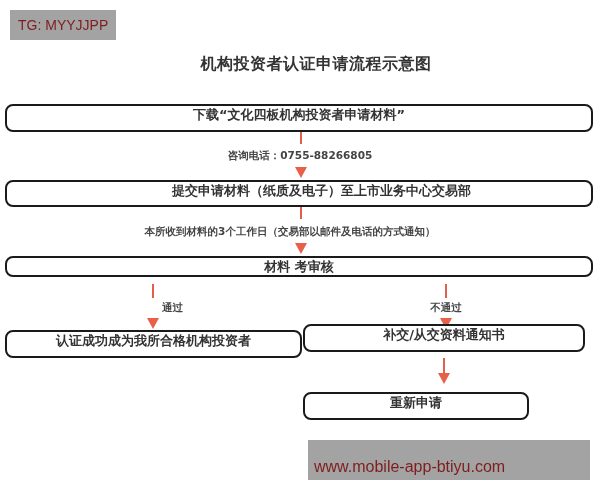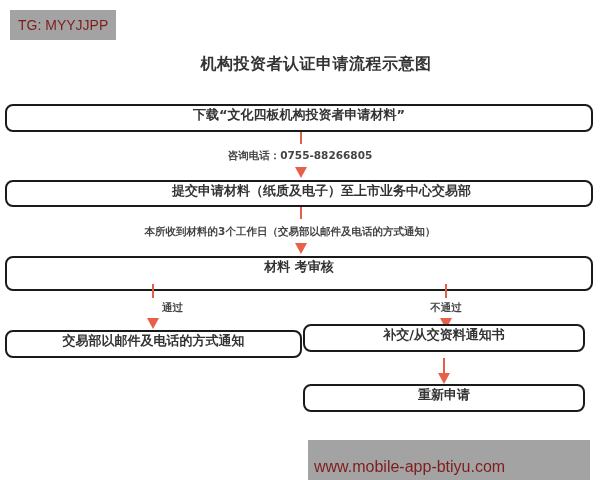--- a/index.html
+++ b/index.html
@@ -34,40 +34,40 @@
 <div class="head" style="left:295px;top:167px;"></div>
 
 <div class="box" style="left:5px;top:180px;width:588px;height:27px;padding-left:45px;">
   <span>提交申请材料（纸质及电子）至上市业务中心交易部</span>
 </div>
 
 <div class="shaft" style="left:300px;top:207px;height:12px;"></div>
 <div class="note" style="left:0;width:580px;top:225px;">本所收到材料的3个工作日（交易部以邮件及电话的方式通知）</div>
 <div class="head" style="left:295px;top:243px;"></div>
 
-<div class="box" style="left:5px;top:256px;width:588px;height:35px;">
+<div class="box" style="left:5px;top:256px;width:588px;height:21px;">
   <span>材料 考审核</span>
 </div>
 
 <div class="shaft" style="left:152px;top:284px;height:14px;"></div>
 <div class="note" style="left:123px;width:60px;top:301px;text-align:right;">通过</div>
 <div class="head" style="left:147px;top:318px;"></div>
 
 <div class="shaft" style="left:445px;top:284px;height:14px;"></div>
 <div class="note" style="left:416px;width:60px;top:301px;">不通过</div>
 <div class="head" style="left:440px;top:318px;"></div>
 
 <div class="box" style="left:5px;top:330px;width:297px;height:28px;">
-  <span>交易部以邮件及电话的方式通知</span>
+  <span>认证成功成为我所合格机构投资者</span>
 </div>
 
 <div class="box" style="left:303px;top:324px;width:282px;height:28px;">
   <span>补交/从交资料通知书</span>
 </div>
 
 <div class="shaft" style="left:443px;top:358px;height:16px;"></div>
 <div class="head" style="left:438px;top:373px;"></div>
 
-<div class="box" style="left:303px;top:384px;width:282px;height:28px;">
+<div class="box" style="left:303px;top:392px;width:226px;height:28px;">
   <span>重新申请</span>
 </div>
 
 <div class="tag" style="left:308px;top:440px;font-size:16px;padding:12px 6px;width:270px;">www.mobile-app-btiyu.com</div>
 
 </body></html>

